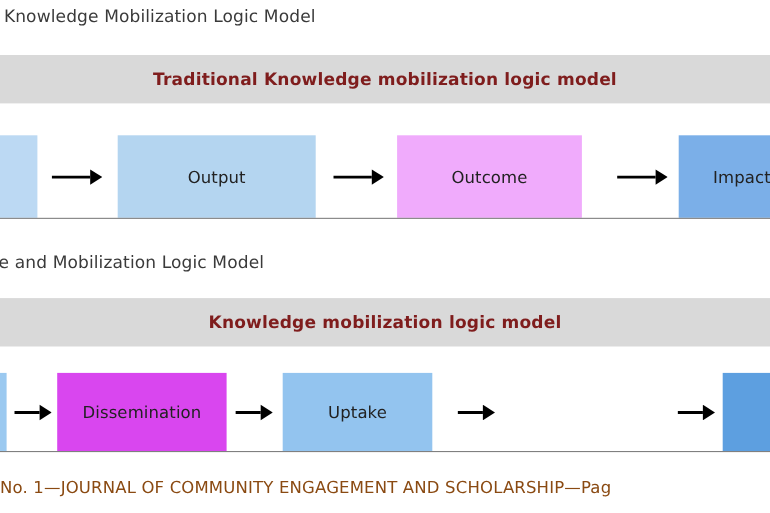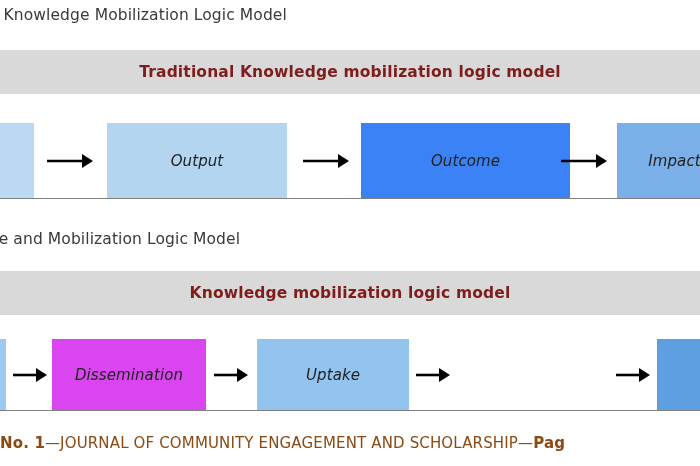--- a/index.html
+++ b/index.html
@@ -54,21 +54,20 @@
     color: #7f1d1d;
     white-space: nowrap;
     letter-spacing: .15px;
   }
 
   
   .flow-row {
     position: absolute;
     left: 0;
     width: 700px;
-    font-style: italic;
   }
   #flow-1 { top: 123px; height: 75px; }
   #flow-2 { top: 339px; height: 71px; }
 
   .node {
     position: absolute;
     top: 0;
     height: 100%;
     display: flex;
     align-items: center;
@@ -106,42 +105,42 @@
   #footer {
     position: absolute;
     left: 0;
     top: 434px;
     width: 700px;
     white-space: nowrap;
     font-size: 15px;
     color: #8a4a12;
     letter-spacing: .15px;
   }
-  #footer .b { font-weight: bold; text-align: center; }
+  #footer .b { font-weight: normal; text-align: center; }
   #footer .n { font-weight: 400; }
 </style>
 </head>
 <body>
 
 <div class="page">
 
   <div class="fig-title" id="fig1-title">itional Knowledge Mobilization Logic Model</div>
 
   <div class="banner" id="banner-1">
     <span class="banner-text">Traditional Knowledge mobilization logic model</span>
   </div>
 
   <div class="flow-row" id="flow-1">
       <div class="node" style="left: -26px; width: 60px; background: rgb(188, 217, 243);">
         <span class="node-label"></span>
       </div>
       <div class="node" style="left: 107px; width: 180px; background: rgb(180, 213, 240);">
         <span class="node-label">Output</span>
       </div>
-      <div class="node" style="left: 361px; width: 209px; background: #3b82f6;">
+      <div class="node" style="left: 361px; width: 168px; background: #f0abfc;">
         <span class="node-label">Outcome</span>
       </div>
       <div class="node" style="left: 617px; width: 115px; background: rgb(123, 175, 232);">
         <span class="node-label">Impact</span>
       </div>
       <span class="arrow" style="left: 47px; width: 46px;"><svg width="46" height="18" viewBox="0 0 46 18">
           <line x1="0" y1="9" x2="35" y2="9" stroke="#000" stroke-width="2.6"></line>
           <polygon points="35,2 46,9 35,16" fill="#000"></polygon>
         </svg></span>
       <span class="arrow" style="left: 303px; width: 46px;"><svg width="46" height="18" viewBox="0 0 46 18">
@@ -162,21 +161,21 @@
     <span class="banner-text">Knowledge mobilization logic model</span>
   </div>
 
   <div class="flow-row" id="flow-2">
       <div class="node" style="left: -20px; width: 26px; background: rgb(155, 201, 240);">
         <span class="node-label"></span>
       </div>
       <div class="node" style="left: 52px; width: 154px; background: #d946ef;">
         <span class="node-label">Dissemination</span>
       </div>
-      <div class="node" style="left: 257px; width: 152px; background: rgb(147, 196, 239);">
+      <div class="node" style="left: 257px; width: 136px; background: rgb(147, 196, 239);">
         <span class="node-label">Uptake</span>
       </div>
       <div class="node" style="left: 657px; width: 60px; background: rgb(93, 159, 224);">
         <span class="node-label"></span>
       </div>
       <span class="arrow" style="left: 13px; width: 34px;"><svg width="34" height="18" viewBox="0 0 34 18">
           <line x1="0" y1="9" x2="23" y2="9" stroke="#000" stroke-width="2.6"></line>
           <polygon points="23,2 34,9 23,16" fill="#000"></polygon>
         </svg></span>
       <span class="arrow" style="left: 214px; width: 34px;"><svg width="34" height="18" viewBox="0 0 34 18">

